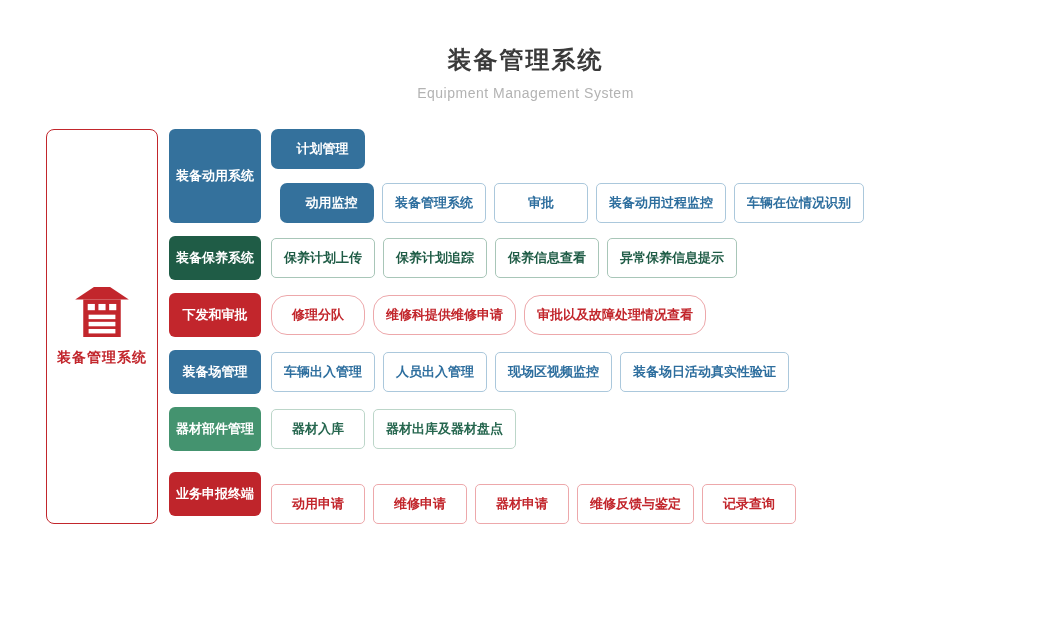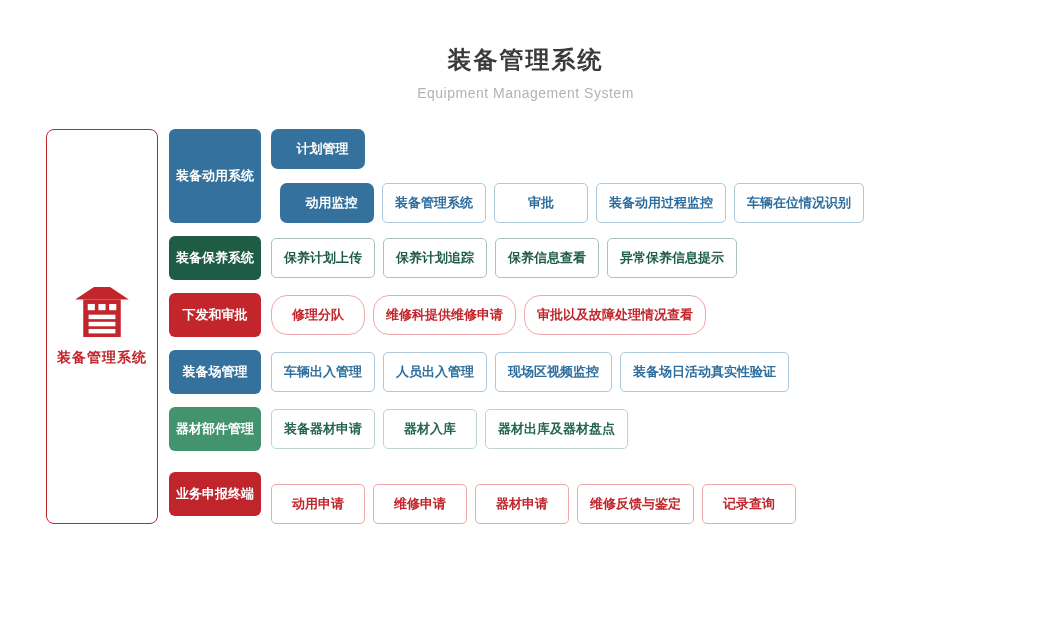--- a/index.html
+++ b/index.html
@@ -135,21 +135,20 @@
           <div class="leaves">
             <div class="leaf">车辆出入管理</div>
             <div class="leaf">人员出入管理</div>
             <div class="leaf">现场区视频监控</div>
             <div class="leaf">装备场日活动真实性验证</div>
           </div>
         </div>
         <div class="branch-row t-green">
           <div class="category">器材部件管理</div>
           <div class="leaves">
-            <div class="leaf">装备器材申请</div>
             <div class="leaf">器材入库</div>
             <div class="leaf">器材出库及器材盘点</div>
           </div>
         </div>
         <div class="branch-row t-dred">
           <div class="category">业务申报终端</div>
           <div class="leaves">
             <div class="leaf">动用申请</div>
             <div class="leaf">维修申请</div>
             <div class="leaf">器材申请</div>

